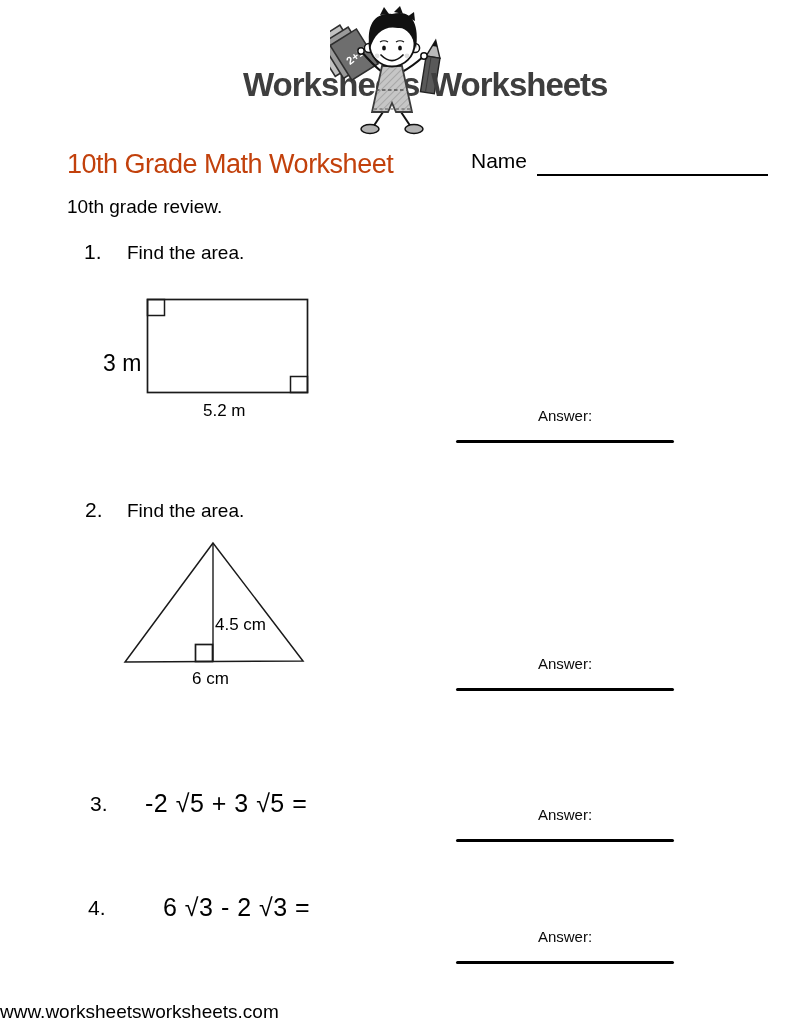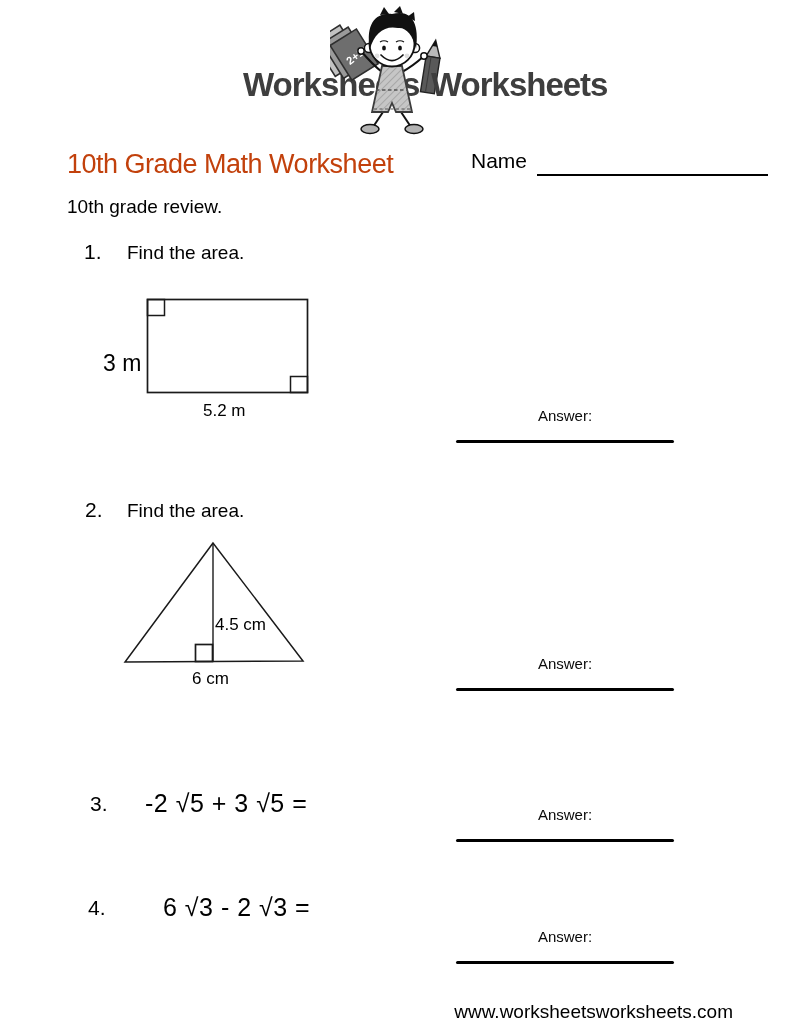--- a/index.html
+++ b/index.html
@@ -70,21 +70,21 @@
     margin-top: 5px;
   }
   #answer-1 { top: 407px; }
   #answer-2 { top: 655px; }
   #answer-3 { top: 806px; }
   #answer-4 { top: 928px; }
 
   
   #footer-url {
     left: 0; top: 1001px; width: 733px;
-    text-align: right; font-size: 19px;
+    text-align: left; font-size: 19px;
   }
 
   svg { display: block; }
 </style>
 </head>
 <body>
 
 <div class="abs logo-word" id="logo-left">Worksheets</div>
 
 <div class="abs" id="logo-char">

